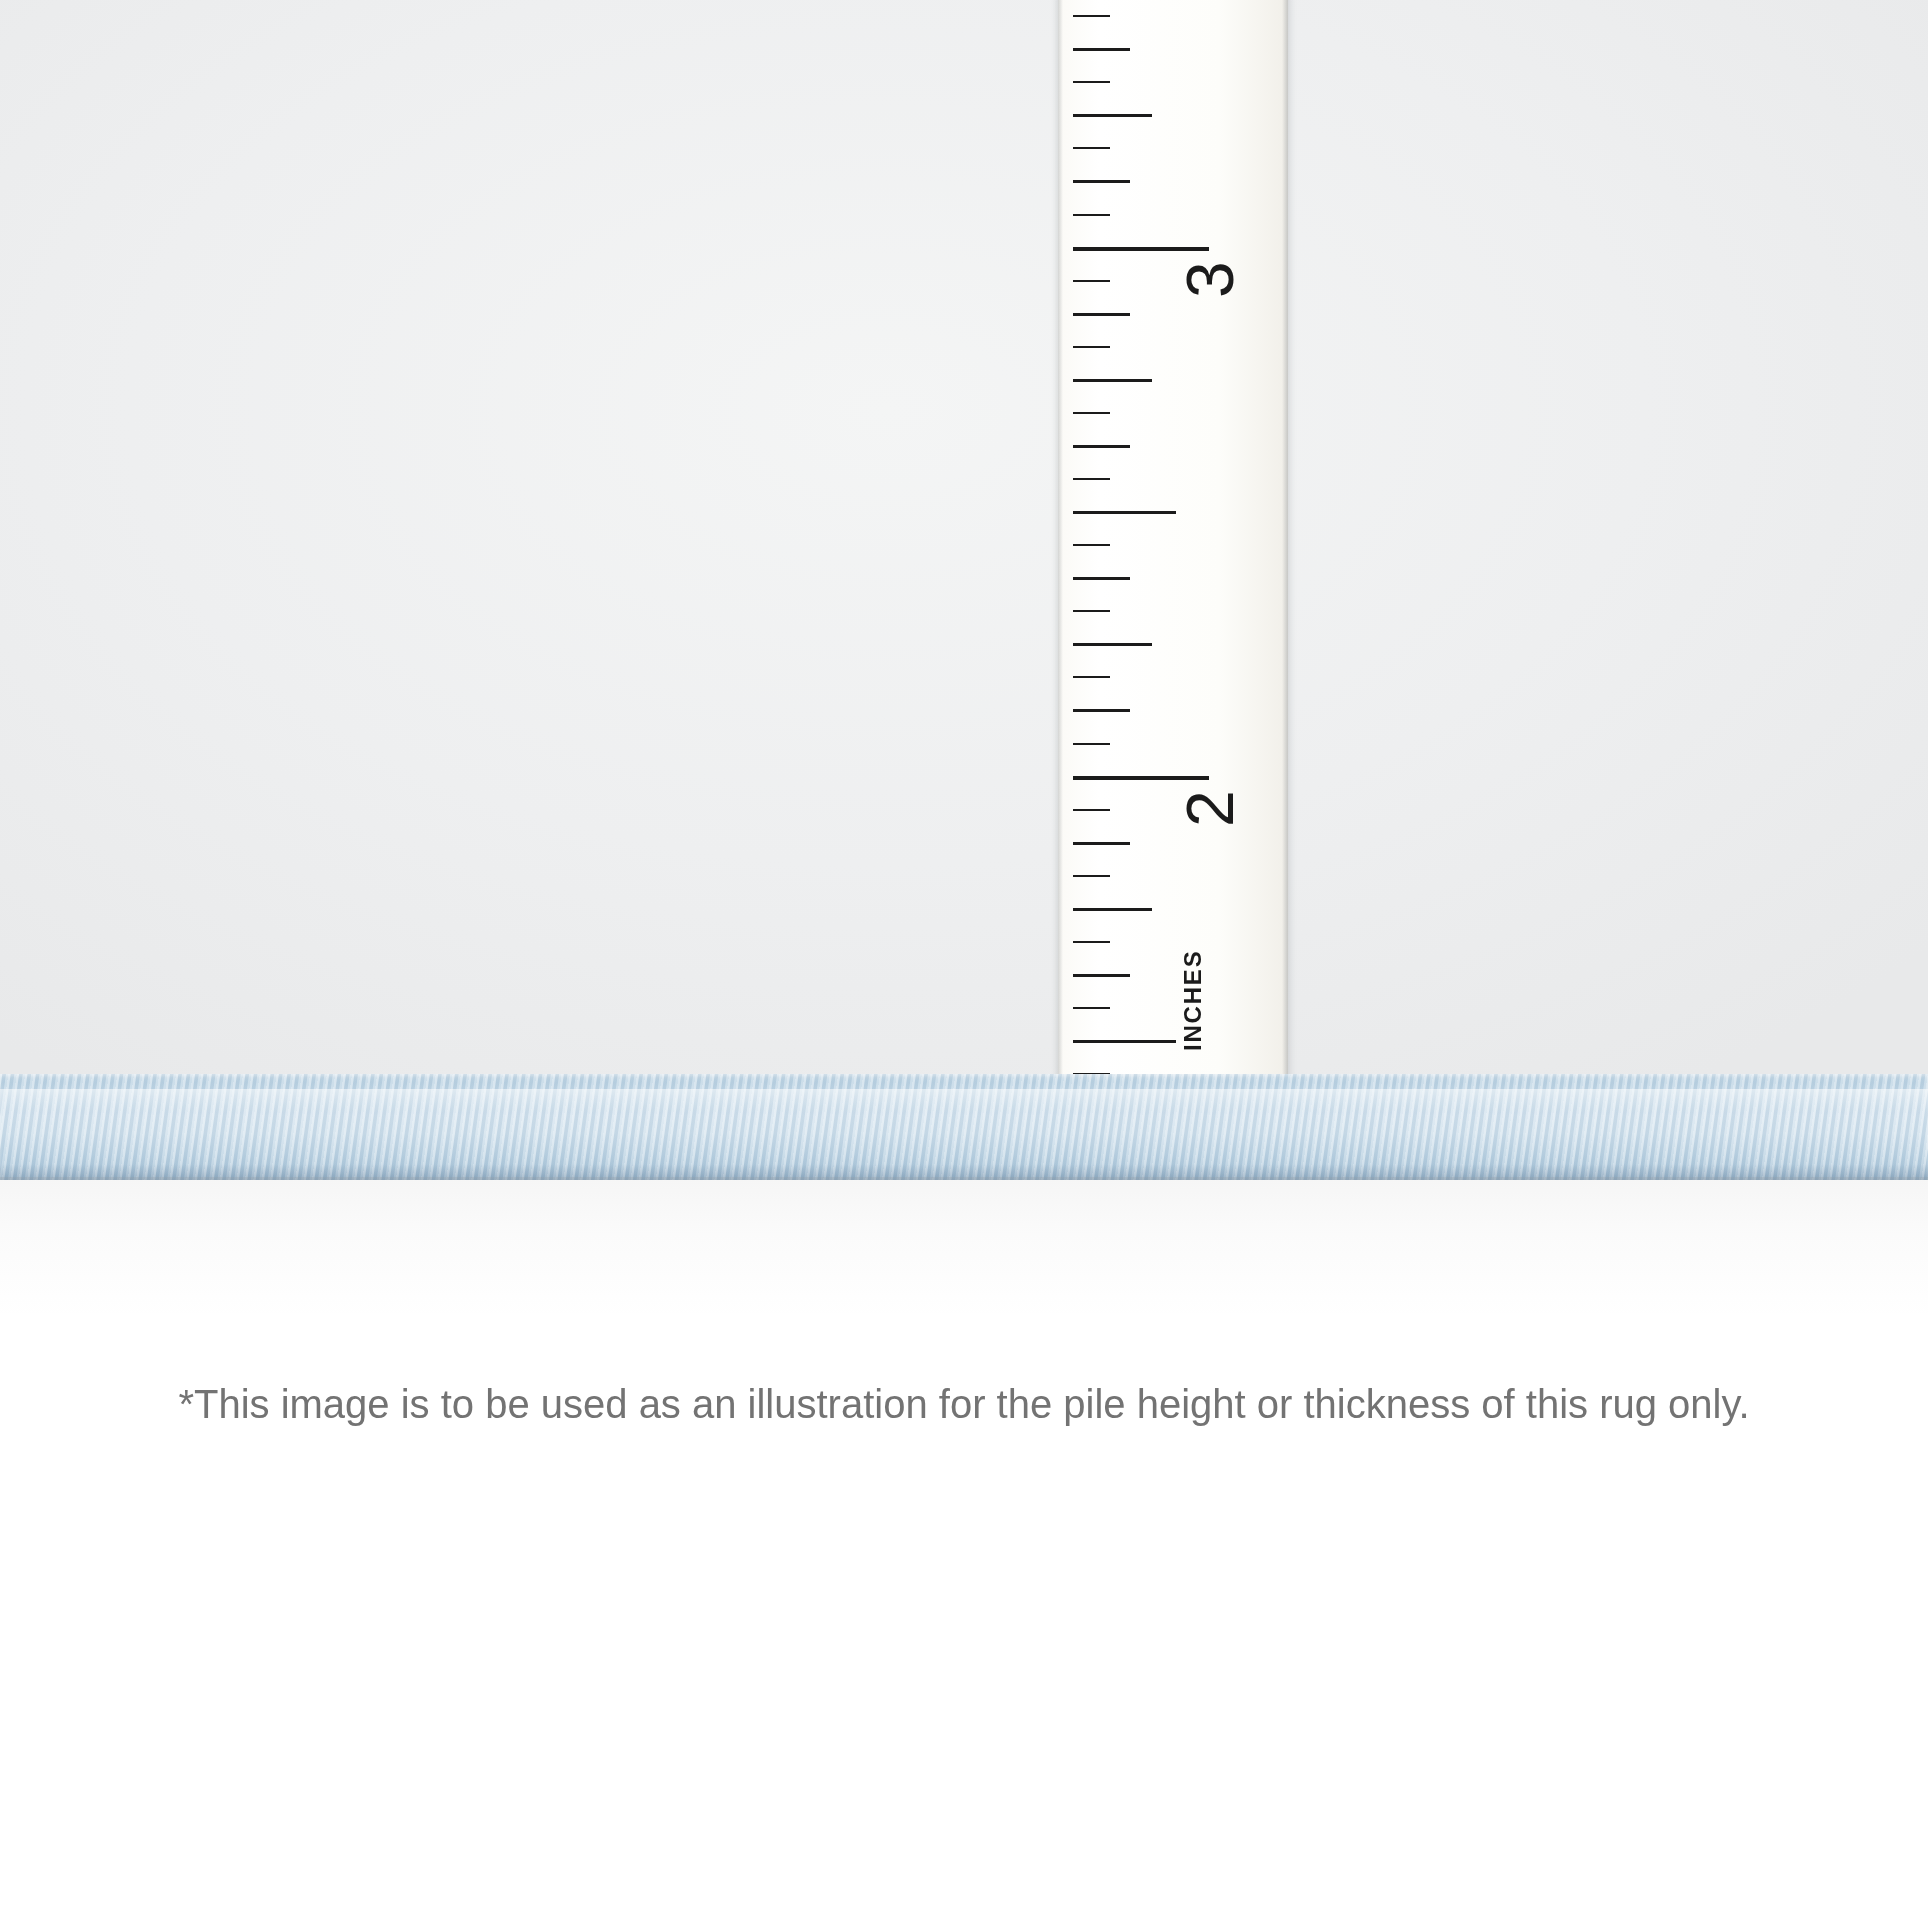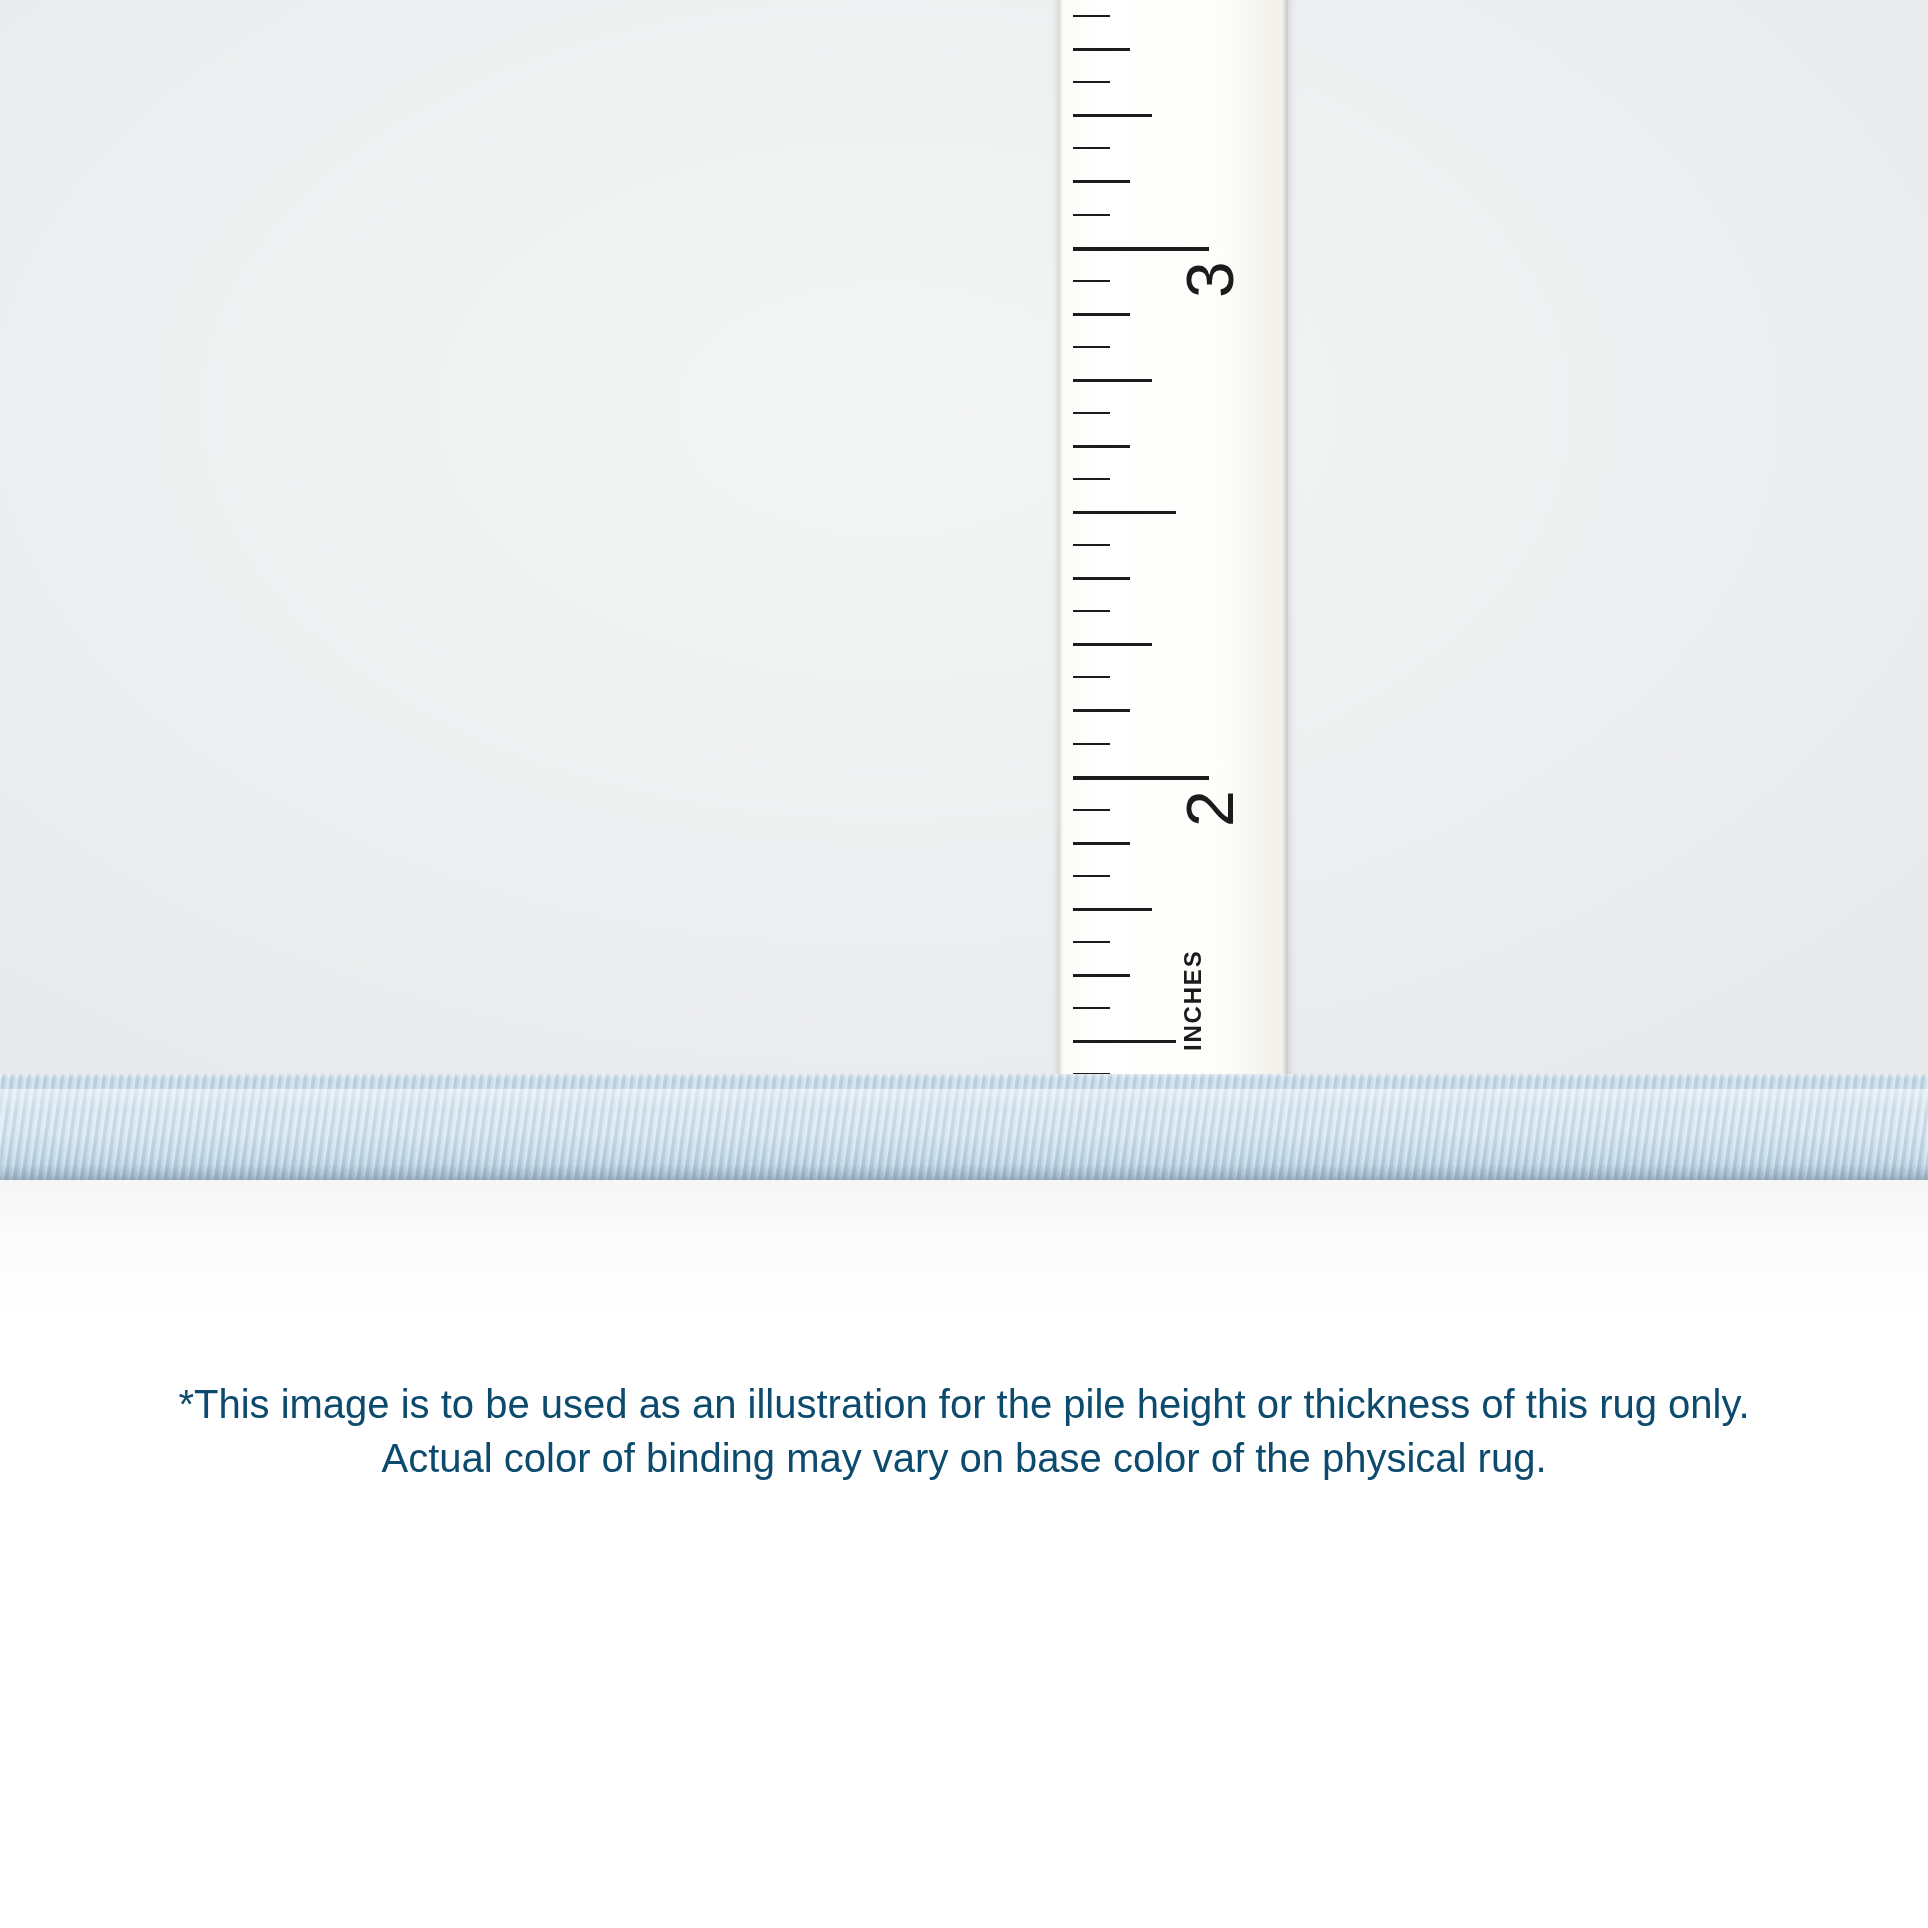--- a/index.html
+++ b/index.html
@@ -182,21 +182,21 @@
   
   .caption {
     position: absolute;
     left: 0;
     top: 1377px;
     width: 1928px;
     text-align: center;
     font-family: "Liberation Sans", sans-serif;
     font-size: 40px;
     line-height: 1.35;
-    color: #0c4a6e;
+    color: #737373;
     padding: 0 110px;
     box-sizing: border-box;
   }
   .caption-line { display: block; }
 </style>
 </head>
 <body>
 
 <div class="scene">
 
@@ -253,17 +253,16 @@
     <div class="rug-binding"></div>
     <div class="rug-binding-highlight"></div>
     <div class="rug-binding-shadow"></div>
 
     <div class="floor-shadow"></div>
     <div class="floor"></div>
   </div>
 
   <div class="caption">
     <span class="caption-line">*This image is to be used as an illustration for the pile height or thickness of this rug only.</span>
-    <span class="caption-line">Actual color of binding may vary on base color of the physical rug.</span>
   </div>
 
 </div>
 
 
 </body></html>

